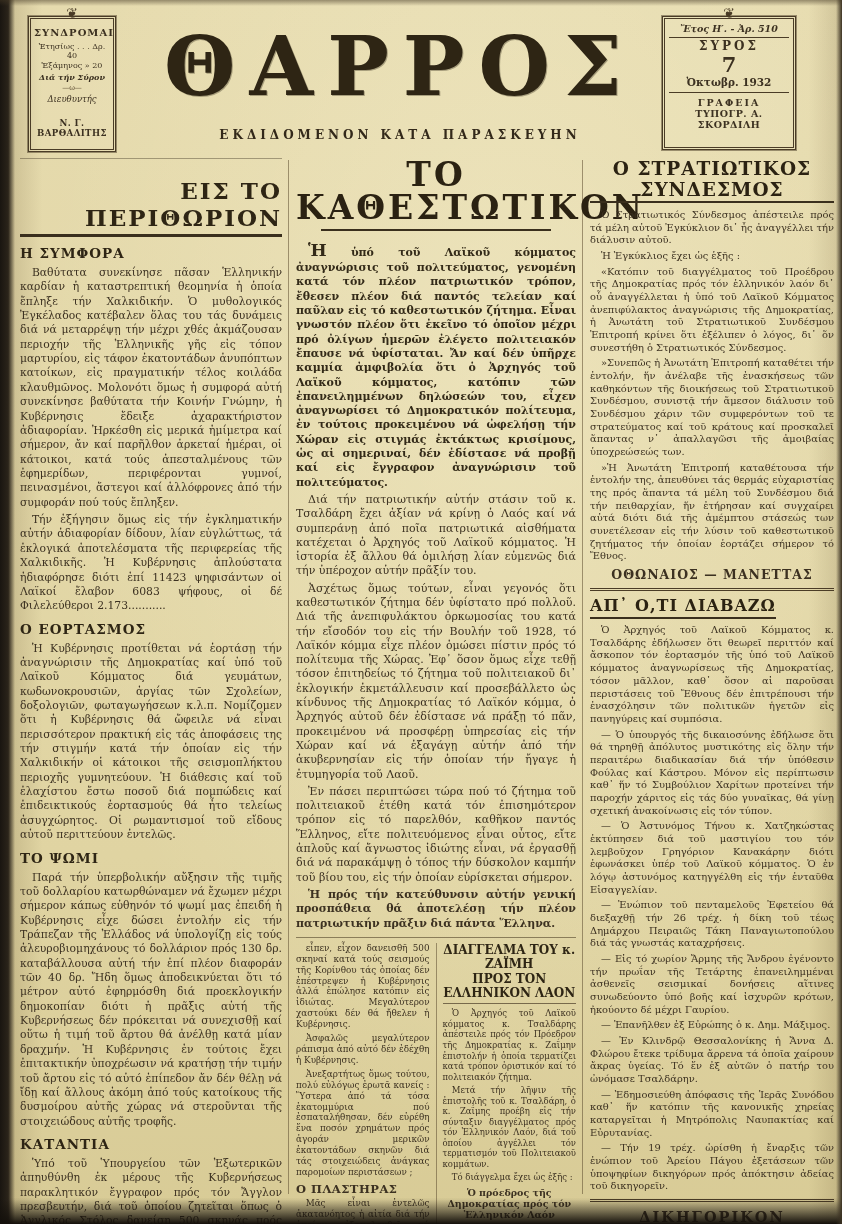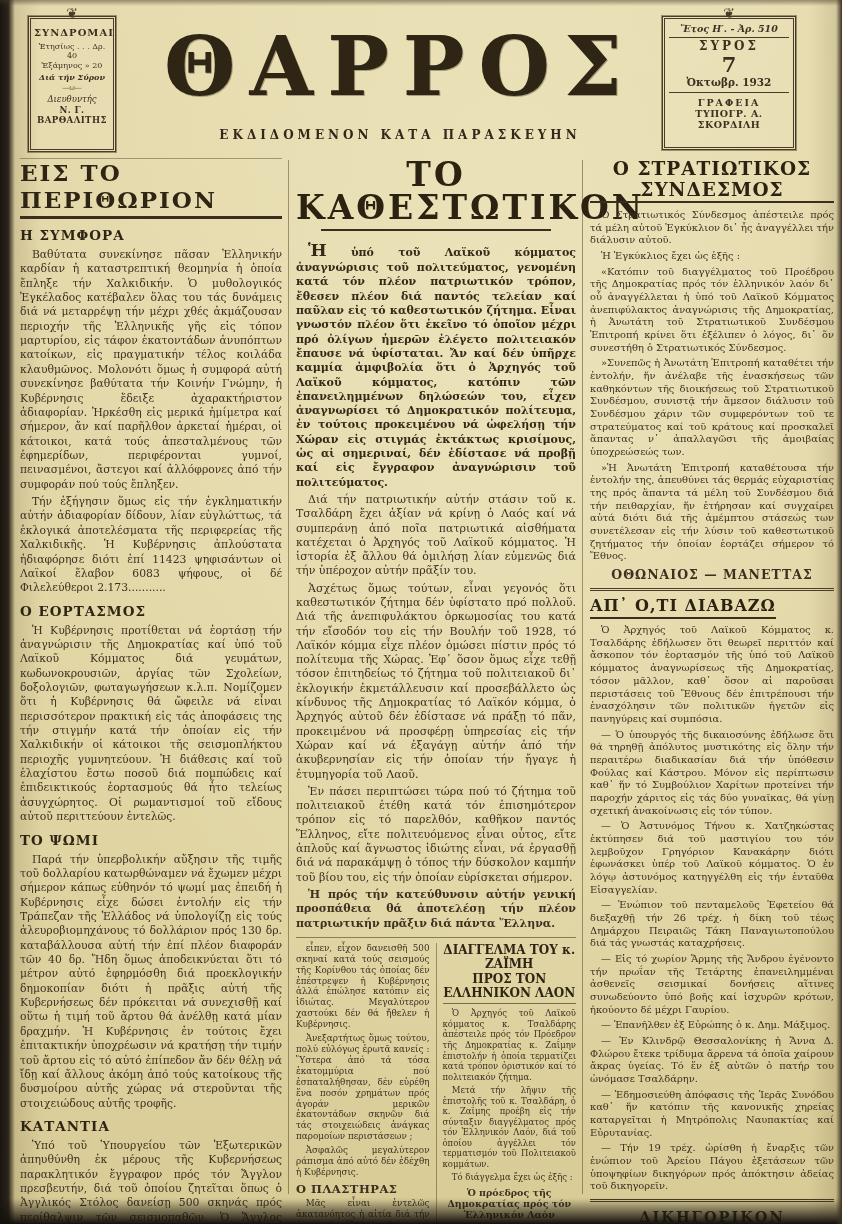--- a/index.html
+++ b/index.html
@@ -22,21 +22,21 @@
 
   
   .mast-box{position:absolute;border:3px double #4a3c26;box-shadow:0 0 0 1px rgba(74,60,38,.5);
     text-align:center;background:rgba(255,250,230,.08);}
   .mast-orn{position:absolute;top:-14px;left:50%;transform:translateX(-50%);font-size:14px;color:#4a3c26;}
   .box-left{left:28px;top:16px;width:76px;height:118px;padding:6px 3px;}
   .box-left .t1{font-weight:bold;font-size:10px;letter-spacing:1px;margin:2px 0 4px;}
   .box-left .t2{font-size:8px;margin:1px 0;}
   .box-left .t3{font-size:8px;font-style:italic;margin:2px 0;font-weight:bold;}
   .box-left .sep{font-size:7px;margin:1px 0;color:#5a4a30;}
-  .box-left .t4{font-size:8.5px;font-style:italic;margin:2px 0 1px;}
+  .box-left .t4{font-size:8.5px;font-style:italic;margin:2px 0 14px;}
   .box-left .t5{font-weight:bold;font-size:8.6px;letter-spacing:.4px;}
   .title-wrap{position:absolute;left:140px;top:28px;width:520px;text-align:center;}
   .paper-title{font-size:82px;line-height:.95;font-weight:bold;letter-spacing:14px;color:#2e2514;
     text-shadow:1px 1px 0 rgba(46,37,20,.35);}
   .paper-subtitle{margin-top:22px;font-size:12px;font-weight:bold;letter-spacing:4px;color:#33291a;}
   .box-right{left:662px;top:16px;width:120px;height:120px;padding:4px 4px;}
   .box-right .issue{font-style:italic;font-weight:bold;font-size:9.5px;border-bottom:1px solid #4a3c26;padding-bottom:3px;margin-bottom:1px;}
   .box-right .place{font-weight:bold;font-size:12px;letter-spacing:3px;}
   .box-right .day{font-weight:bold;font-size:21px;line-height:1;margin:1px 0;}
   .box-right .date{font-weight:bold;font-size:10.5px;border-bottom:1px solid #4a3c26;padding-bottom:4px;margin-bottom:4px;}
@@ -45,22 +45,22 @@
 
   
   .col{position:absolute;top:158px;}
   #col-left{left:20px;width:262px;}
   #col-mid{left:296px;width:280px;}
   #col-right{left:590px;width:244px;}
 
   p{margin:0 0 3px;text-indent:1.1em;text-align:justify;}
 
   .col-left-head{font-size:23px;font-weight:bold;letter-spacing:2px;color:#2e2514;
-    border-bottom:3px solid #3a2f1d;padding-bottom:3px;margin-bottom:8px;text-align:left;
-    border-top:1px solid rgba(58,47,29,.4);padding-top:0;}
+    border-bottom:3px solid #3a2f1d;padding-bottom:3px;margin-bottom:8px;text-align:right;
+    border-top:1px solid rgba(58,47,29,.4);padding-top:18px;}
   .sec-head{font-weight:bold;font-size:13.5px;letter-spacing:1px;margin:7px 0 3px;color:#2e2514;text-indent:0;}
   #col-left .body{font-size:10.8px;line-height:1.33;}
 
   .main-head{font-size:33px;font-weight:bold;letter-spacing:3px;text-align:center;color:#2b2212;line-height:1;}
   .main-head-rule{width:230px;height:2px;background:#3a2f1d;margin:5px auto 8px;}
   #col-mid .article{font-size:11px;line-height:1.30;}
   #col-mid .article p.lead{font-weight:bold;color:#332a18;}
   #col-mid .article p.lead::first-letter{font-size:1.55em;font-weight:bold;}
   #col-mid .article p.closing{font-weight:bold;}
   .mid-divider{height:1px;background:rgba(80,66,40,.6);margin:6px 0 5px;}
@@ -160,22 +160,22 @@
         <p>Ἀσχέτως ὅμως τούτων, εἶναι γεγονός ὅτι καθεστωτικόν ζήτημα δέν ὑφίστατο πρό πολλοῦ. Διά τῆς ἀνεπιφυλάκτου ὁρκωμοσίας του κατά τήν εἴσοδόν του εἰς τήν Βουλήν τοῦ 1928, τό Λαϊκόν κόμμα εἶχε πλέον ὁμώσει πίστιν πρός τό πολίτευμα τῆς Χώρας. Ἐφ᾽ ὅσον ὅμως εἶχε τεθῇ τόσον ἐπιτηδείως τό ζήτημα τοῦ πολιτειακοῦ δι᾽ ἐκλογικήν ἐκμετάλλευσιν καί προσεβάλλετο ὡς κίνδυνος τῆς Δημοκρατίας τό Λαϊκόν κόμμα, ὁ Ἀρχηγός αὐτοῦ δέν ἐδίστασε νά πράξῃ τό πᾶν, προκειμένου νά προσφέρῃ ὑπηρεσίας εἰς τήν Χώραν καί νά ἐξαγάγῃ αὐτήν ἀπό τήν ἀκυβερνησίαν εἰς τήν ὁποίαν τήν ἤγαγε ἡ ἐτυμηγορία τοῦ Λαοῦ.</p>
         <p>Ἐν πάσει περιπτώσει τώρα πού τό ζήτημα τοῦ πολιτειακοῦ ἐτέθη κατά τόν ἐπισημότερον τρόπον εἰς τό παρελθόν, καθῆκον παντός Ἕλληνος, εἴτε πολιτευόμενος εἶναι οὗτος, εἴτε ἁπλοῦς καί ἄγνωστος ἰδιώτης εἶναι, νά ἐργασθῇ διά νά παρακάμψῃ ὁ τόπος τήν δύσκολον καμπήν τοῦ βίου του, εἰς τήν ὁποίαν εὑρίσκεται σήμερον.</p>
         <p class="closing">Ἡ πρός τήν κατεύθυνσιν αὐτήν γενική προσπάθεια θά ἀποτελέσῃ τήν πλέον πατριωτικήν πρᾶξιν διά πάντα Ἕλληνα.</p>
       </div>
     <div class="mid-divider"></div>
 
     <div class="subcols">
       <div class="subcol subcol-l">
         <div class="body">
             <p>εἶπεν, εἶχον δανεισθῆ 500 σκηναί κατά τούς σεισμούς τῆς Κορίνθου τάς ὁποίας δέν ἐπέστρεψεν ἡ Κυβέρνησις ἀλλά ἐπώλησε κατόπιν εἰς ἰδιώτας. Μεγαλύτερον χαστούκι δέν θά ἤθελεν ἡ Κυβέρνησις.</p>
+            <p>Ἀσφαλῶς μεγαλύτερον ράπισμα ἀπό αὐτό δέν ἐδέχθη ἡ Κυβέρνησις.</p>
             <p>Ἀνεξαρτήτως ὅμως τούτου, πολύ εὐλόγως ἐρωτᾶ κανείς : Ὕστερα ἀπό τά τόσα ἑκατομμύρια πού ἐσπαταλήθησαν, δέν εὑρέθη ἕνα ποσόν χρημάτων πρός ἀγοράν μερικῶν ἑκατοντάδων σκηνῶν διά τάς στοιχειώδεις ἀνάγκας παρομοίων περιστάσεων ;</p>
-            <p>Ἀσφαλῶς μεγαλύτερον ράπισμα ἀπό αὐτό δέν ἐδέχθη ἡ Κυβέρνησις.</p>
           </div>
         <div class="sub-sec-head">Ο ΠΛΑΣΤΗΡΑΣ</div>
         <div class="body">
             <p>Μᾶς εἶναι ἐντελῶς ἀκατανόητος ἡ αἰτία διά τήν ὁποίαν ἐξακολουθεῖ νά ἀναμιγνύεται εἰς τήν πολιτικήν ὁ περίφημος Πλαστήρας ἐν ᾧ δέν ἔχει οὐδεμίαν πλέον θέσιν. Ὑπό τό σημερινόν πνεῦμα τῆς γαλήνης εἶναι ἀκατανόητον νά ἀναμιγνύεται ὁ παράγων αὐτός εἰς τάς διαπραγματεύσεις τῶν δημοκρατικῶν κομμάτων. Μήπως ἐχάθησαν οἱ ὁποῖοι θά ἠδύναντο τήν ἐργασίαν αὐτήν ;</p>
           </div>
 
       </div>
 
       <div class="subcol subcol-r">
         <div class="proc-head">

